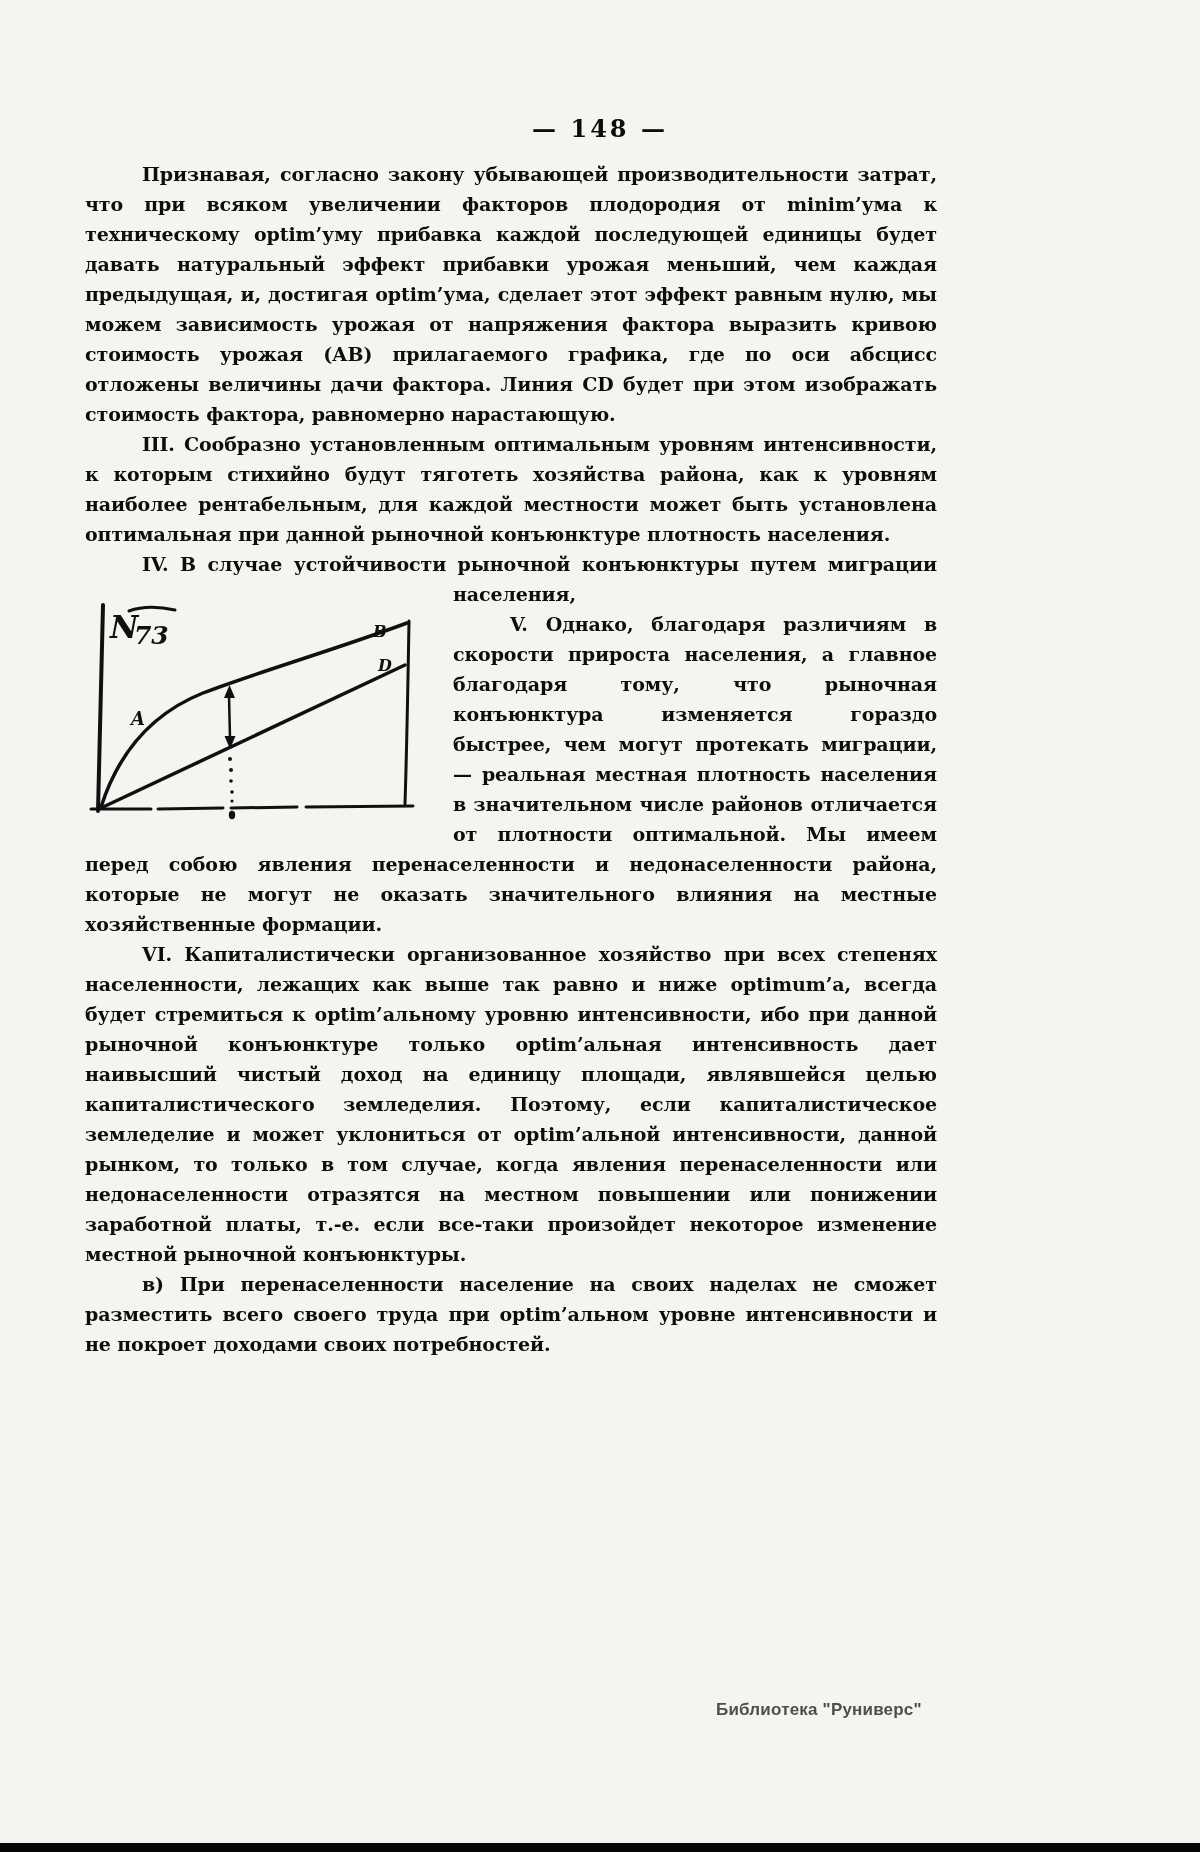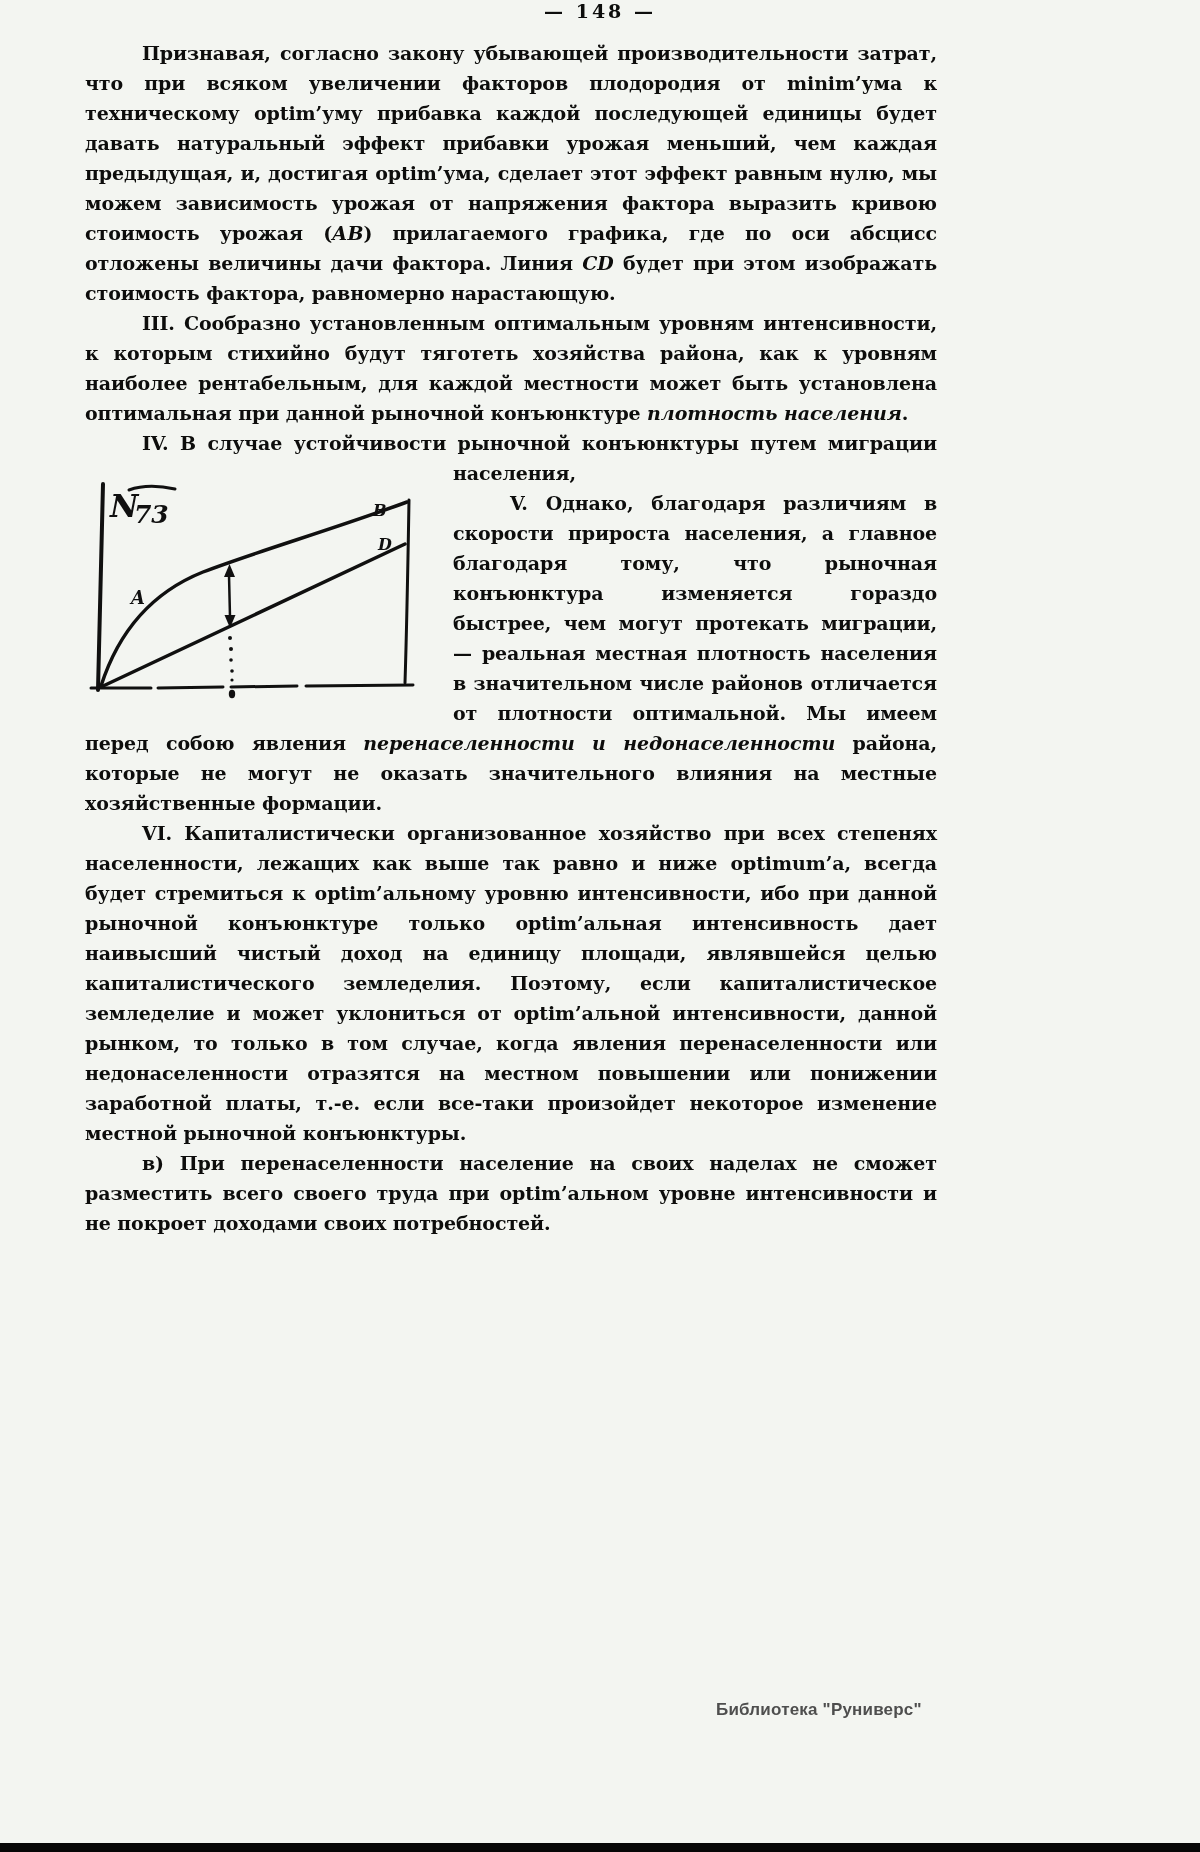--- a/index.html
+++ b/index.html
@@ -6,38 +6,39 @@
   .page{
     position:relative;
     width:1200px;height:1852px;
     margin:0 auto;
     background:#f3f5f1;
     overflow:hidden;
     font-family:"DejaVu Serif",serif;
     color:#0d0d0c;
   }
   .pagenum{
+    padding-top:114px;
     text-align:center;
-    font-size:19px;
+    font-size:24px;
     font-weight:700;
     letter-spacing:3px;
   }
   .text-block{
     margin:16px 263px 0 85px;   
     font-size:19px;
     line-height:30px;
     font-weight:700;
     text-align:justify;
     letter-spacing:-0.1px;
   }
   .text-block p{margin:0;text-indent:57px;}
   .inset{margin-left:57px;margin-right:14px;}   
   .gap{margin-top:26px;}
   .sp{margin-top:9px;}
-  .it{font-style:italic;}
+  .it{}
   .figure{
     float:left;
     width:332px;height:242px;
     margin:12px 36px 10px 0;
   }
   .figure svg{display:block;}
   .watermark{
     position:absolute;
     top:1700px;left:716px;
     font-family:"Liberation Sans",sans-serif;

